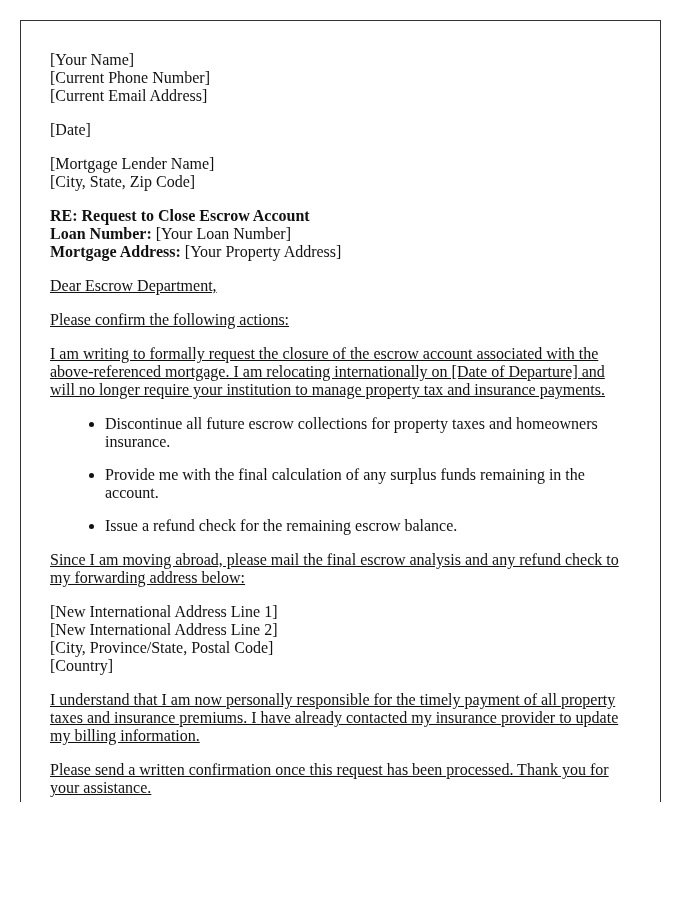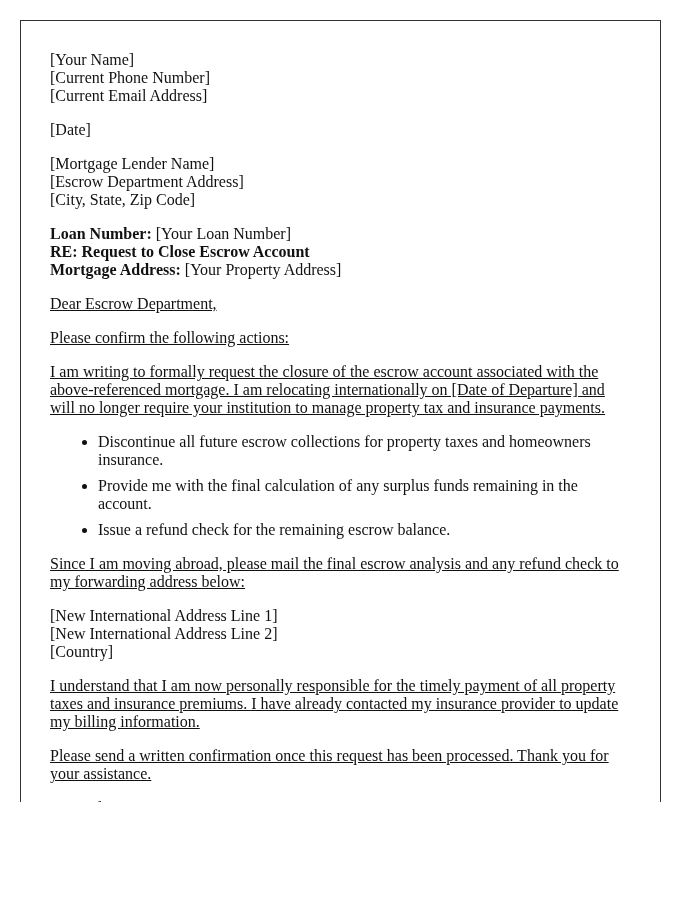--- a/index.html
+++ b/index.html
@@ -30,66 +30,66 @@
       overflow: hidden;
     }
     .block { margin: 0 0 16px 0; }
     .line { display: block; }
     p { margin: 0 0 16px 0; text-decoration: underline; }
     b { font-weight: bold; }
     ul {
       margin: 0 0 16px 0;
       padding-left: 40px;
     }
-    ul li { margin: 8px; }
+    ul li { margin: 15px; }
   </style>
 </head>
 <body>
 
 <div class="letter">
 
   <div class="block">
     <span class="line">[Your Name]</span>
     <span class="line">[Current Phone Number]</span>
     <span class="line">[Current Email Address]</span>
   </div>
 
   <div class="block">
     <span class="line">[Date]</span>
   </div>
 
   <div class="block">
     <span class="line">[Mortgage Lender Name]</span>
-    <span class="line">[Escrow Department Address]</span>
     <span class="line">[City, State, Zip Code]</span>
   </div>
 
   <div class="block">
+    <span class="line"><b>RE: Request to Close Escrow Account</b></span>
     <span class="line"><b>Loan Number:</b><span> [Your Loan Number]</span></span>
-    <span class="line"><b>RE: Request to Close Escrow Account</b></span>
     <span class="line"><b>Mortgage Address:</b><span> [Your Property Address]</span></span>
   </div>
 
   <p>Dear Escrow Department,</p>
 
   <p>Please confirm the following actions:</p>
 
   <p>I am writing to formally request the closure of the escrow account associated with the above-referenced mortgage. I am relocating internationally on [Date of Departure] and will no longer require your institution to manage property tax and insurance payments.</p>
 
   <ul>
     <li>Discontinue all future escrow collections for property taxes and homeowners insurance.</li>
     <li>Provide me with the final calculation of any surplus funds remaining in the account.</li>
     <li>Issue a refund check for the remaining escrow balance.</li>
   </ul>
 
   <p>Since I am moving abroad, please mail the final escrow analysis and any refund check to my forwarding address below:</p>
 
   <div class="block">
     <span class="line">[New International Address Line 1]</span>
     <span class="line">[New International Address Line 2]</span>
+    <span class="line">[City, Province/State, Postal Code]</span>
     <span class="line">[Country]</span>
   </div>
 
   <p>I understand that I am now personally responsible for the timely payment of all property taxes and insurance premiums. I have already contacted my insurance provider to update my billing information.</p>
 
   <p>Please send a written confirmation once this request has been processed. Thank you for your assistance.</p>
 
   <p>Sincerely,</p>
 
 </div>

